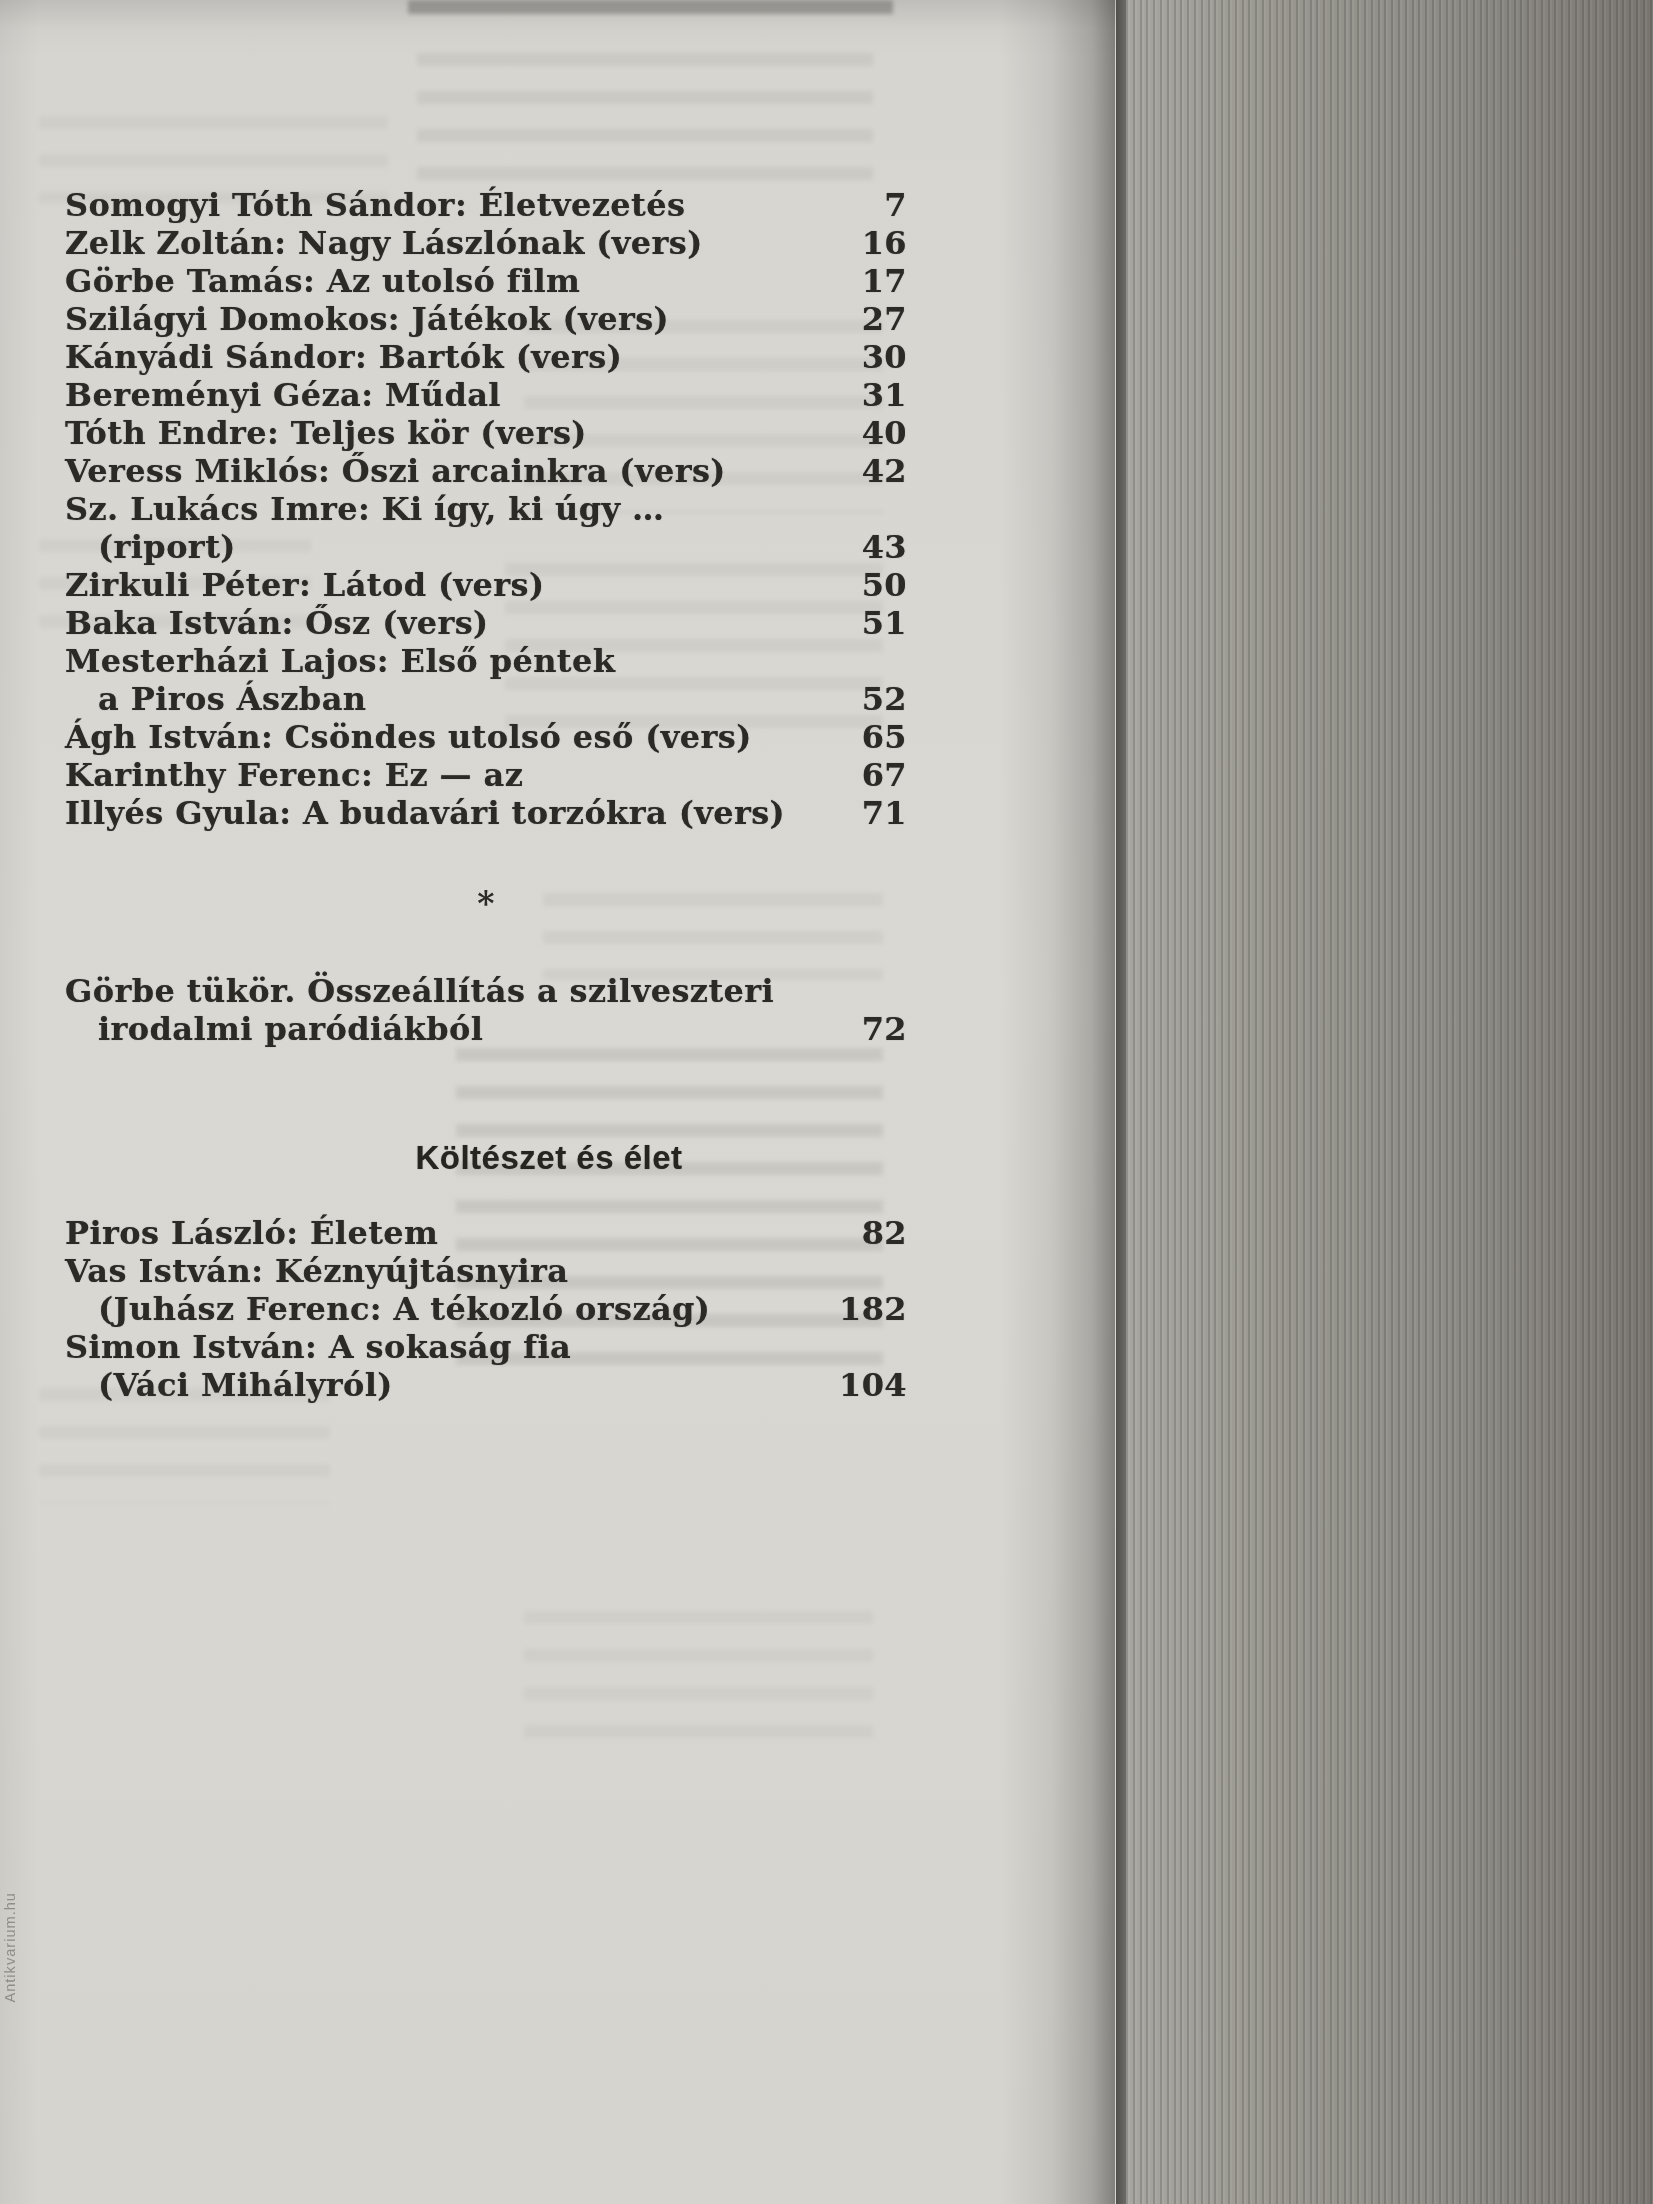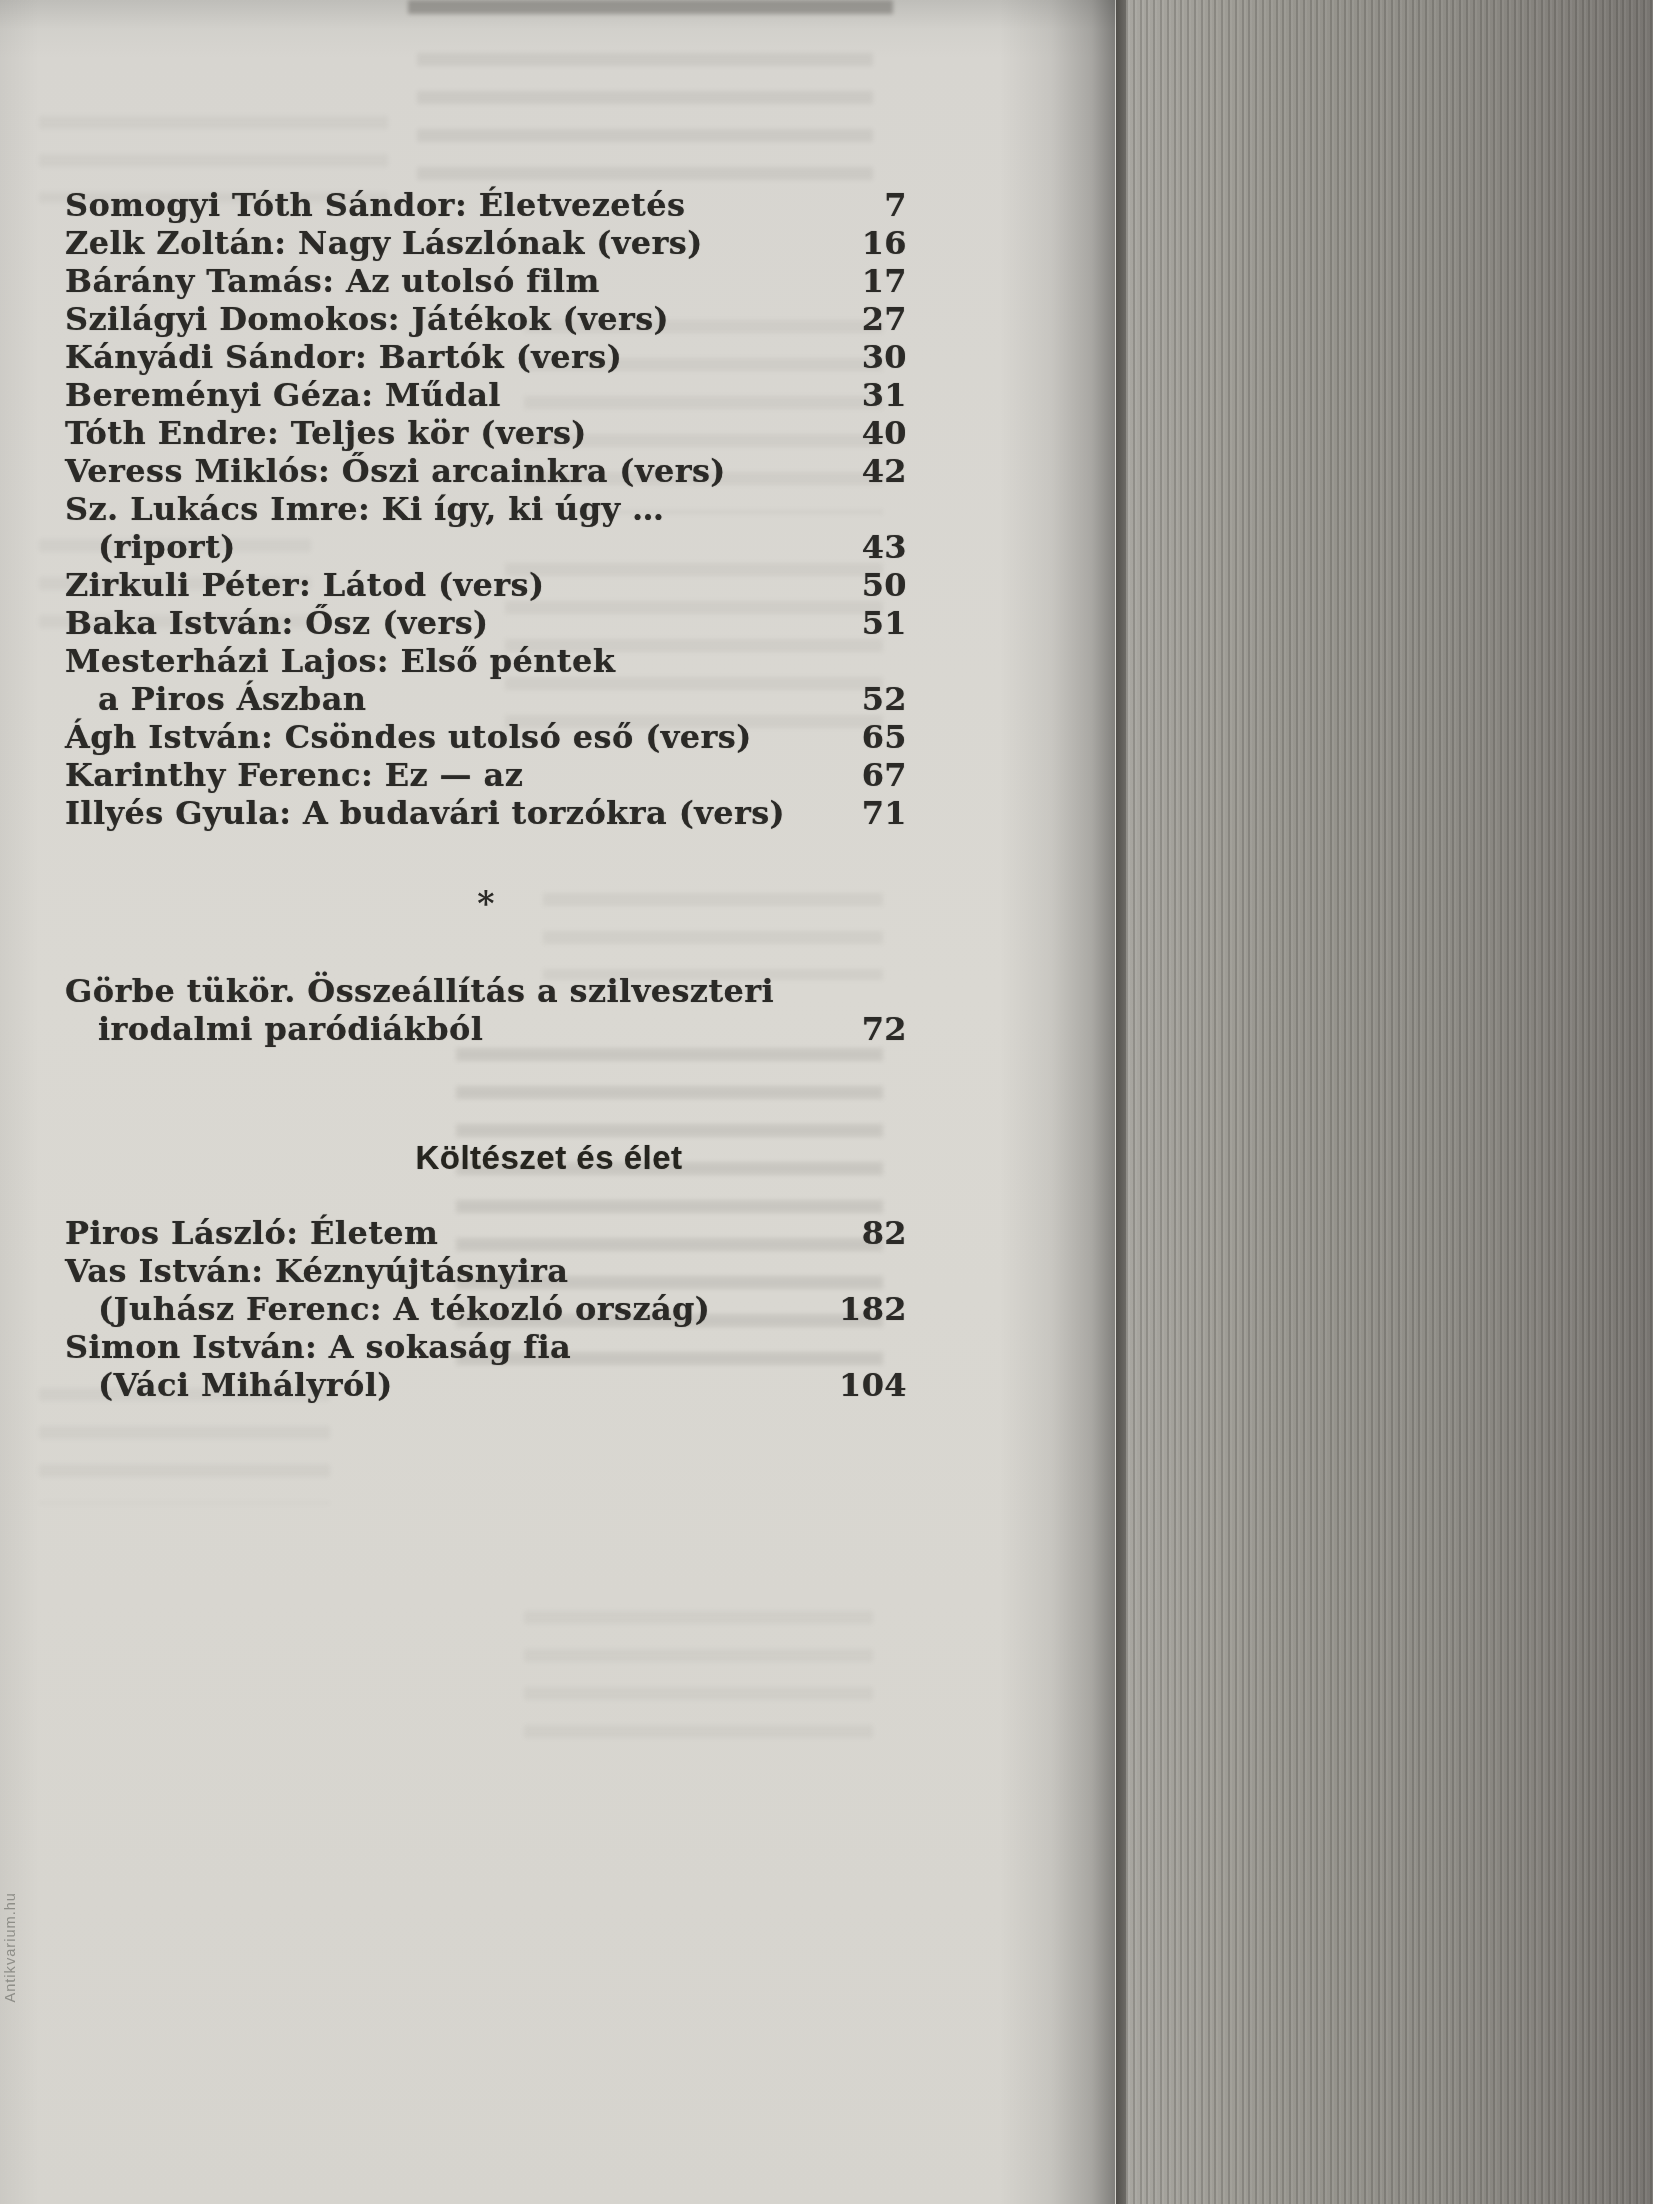--- a/index.html
+++ b/index.html
@@ -127,21 +127,21 @@
 
   <div class="row">
       <span class="t">Somogyi Tóth Sándor: Életvezetés</span>
       <span class="p">7</span>
     </div>
   <div class="row">
       <span class="t">Zelk Zoltán: Nagy Lászlónak (vers)</span>
       <span class="p">16</span>
     </div>
   <div class="row">
-      <span class="t">Bárány Tamás: Az utolsó film</span>
+      <span class="t">Görbe Tamás: Az utolsó film</span>
       <span class="p">17</span>
     </div>
   <div class="row">
       <span class="t">Szilágyi Domokos: Játékok (vers)</span>
       <span class="p">27</span>
     </div>
   <div class="row">
       <span class="t">Kányádi Sándor: Bartók (vers)</span>
       <span class="p">30</span>
     </div>

